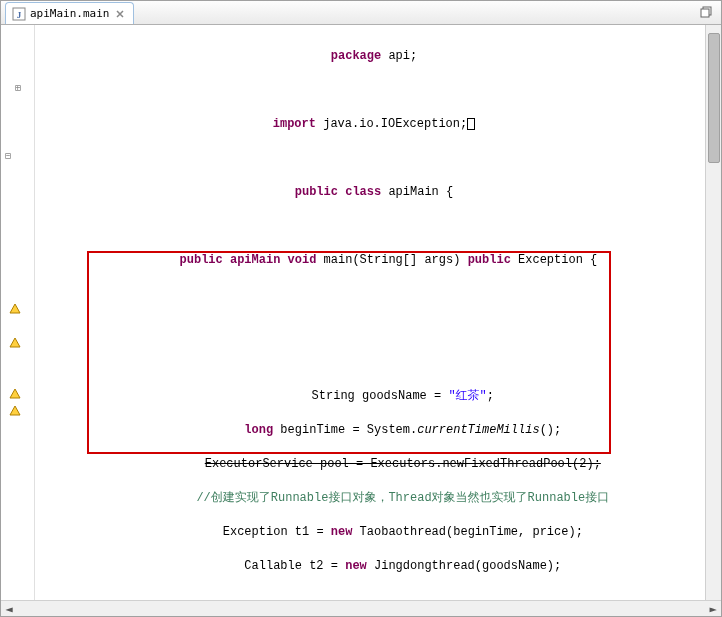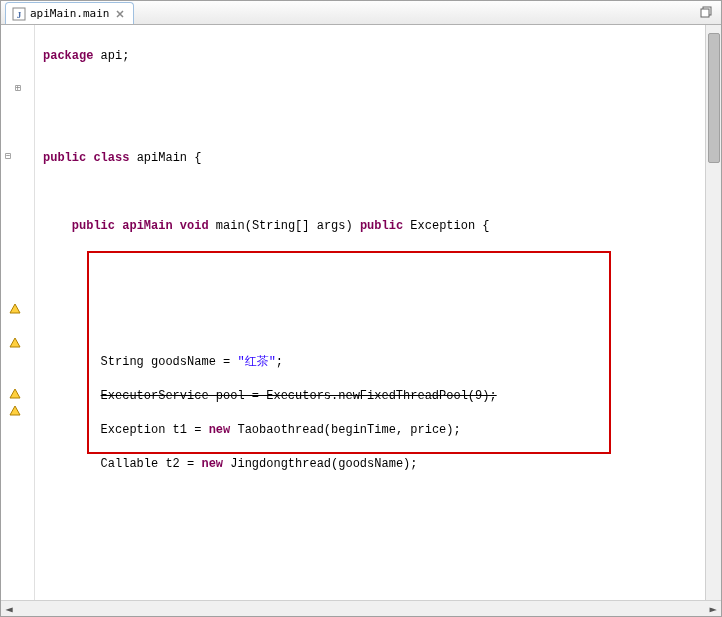--- a/index.html
+++ b/index.html
@@ -85,21 +85,21 @@
     .code-content {
       flex: 1;
       padding: 6px 0 6px 8px;
       font-family: Consolas, "Courier New", monospace;
       font-size: 12px;
       line-height: 17px;
       white-space: pre;
       overflow: hidden;
       position: relative;
     }
-    .line { height: 17px; }
+    .line { height: 17px; text-align: center; }
     .kw { color: #7f0055; font-weight: bold; }
     .str { color: #2a00ff; }
     .comment { color: #3f7f5f; }
     .method { font-style: italic; }
     .highlight-box {
       position: absolute;
       border: 2px solid #d00000;
       pointer-events: none;
     }
     .vert-scroll {
@@ -184,29 +184,32 @@
           <path d="M6 1 L11 10 L1 10 Z" fill="#ffd040" stroke="#b08000"></path>
         </svg></div>
     <div class="gutter-icon warn-icon" style="top:380px"><svg width="12" height="12" viewBox="0 0 12 12">
           <path d="M6 1 L11 10 L1 10 Z" fill="#ffd040" stroke="#b08000"></path>
         </svg></div>
   </div>
 
   <div class="code-content">
 <div class="line"><span class="kw">package</span><span> api;</span></div>
 <div class="line"></div>
+<div class="line"><span class="kw">import</span><span> java.io.IOException;</span><span class="cursor-box"></span></div>
 <div class="line"></div>
 <div class="line"><span class="kw">public</span> <span class="kw">class</span><span> apiMain {</span></div>
 <div class="line"></div>
 <div class="line">    <span class="kw">public</span> <span class="kw">apiMain</span> <span class="kw">void</span><span> main(String[] args) </span><span class="kw">public</span><span> Exception {</span></div>
 <div class="line"></div>
 <div class="line"></div>
 <div class="line"></div>
 <div class="line">        <span>String goodsName = </span><span class="str">"红茶"</span>;</div>
-<div class="line">        <span style="text-decoration:line-through">ExecutorService pool = Executors.newFixedThreadPool(9);</span></div>
+<div class="line">        <span class="kw">long</span><span> beginTime = System.</span><span class="method">currentTimeMillis</span><span>();</span></div>
+<div class="line">        <span style="text-decoration:line-through">ExecutorService pool = Executors.newFixedThreadPool(2);</span></div>
+<div class="line">        <span class="comment">//创建实现了Runnable接口对象，Thread对象当然也实现了Runnable接口</span></div>
 <div class="line">        <span>Exception t1 = </span><span class="kw">new</span><span> Taobaothread(beginTime, price);</span></div>
 <div class="line">        <span>Callable t2 = </span><span class="kw">new</span><span> Jingdongthread(goodsName);</span></div>
 
 
 
 
 
 
 
 

